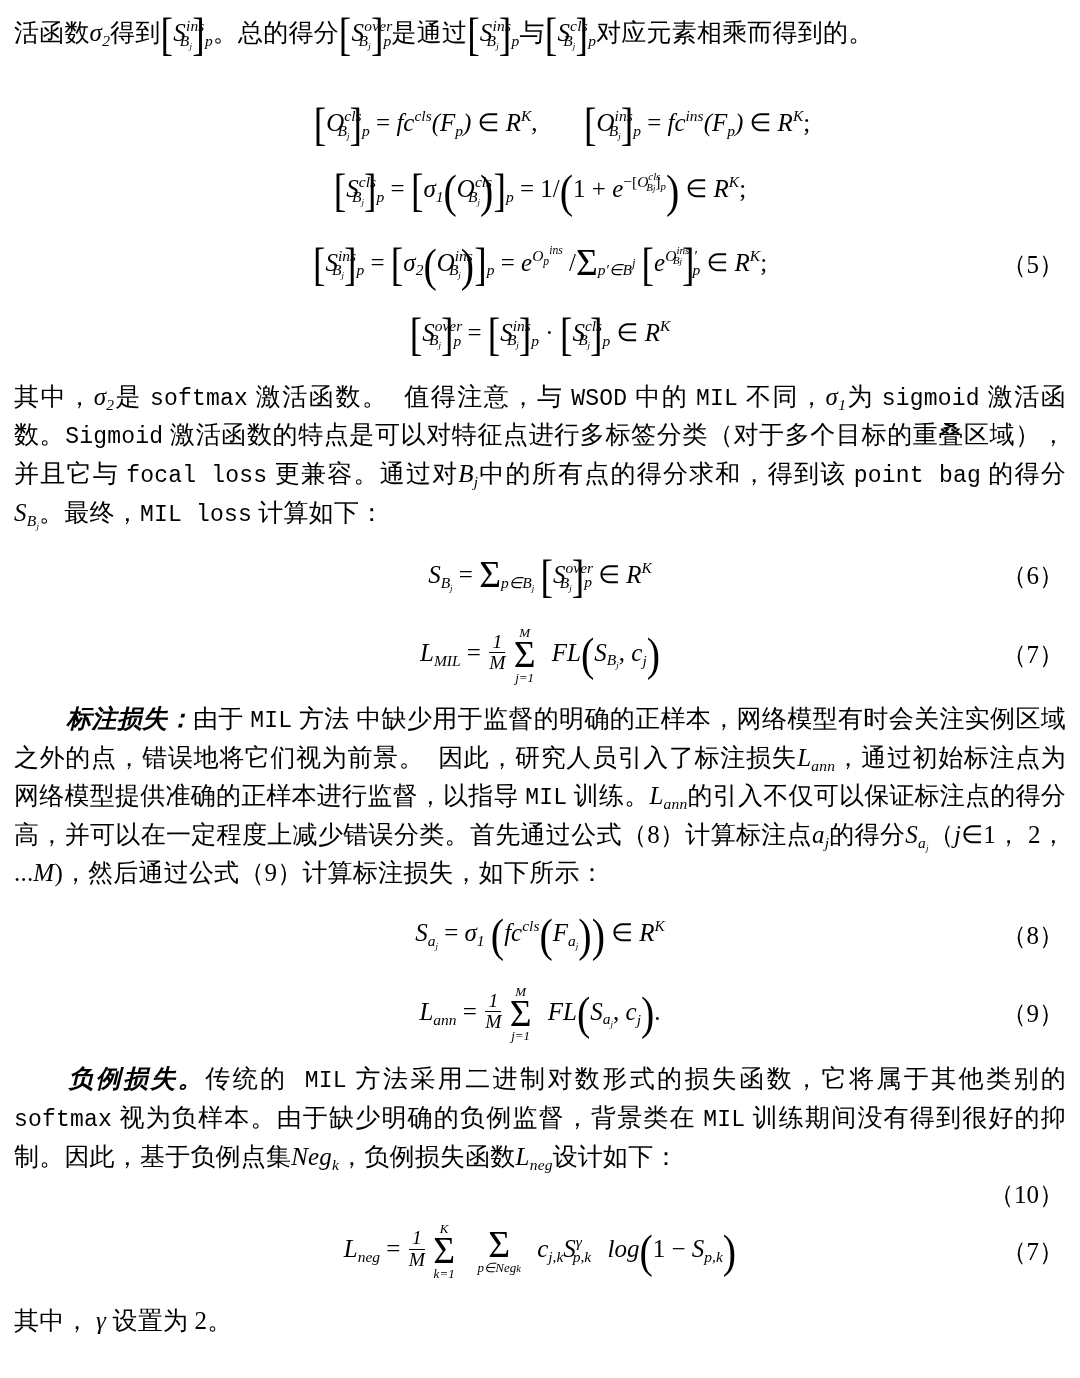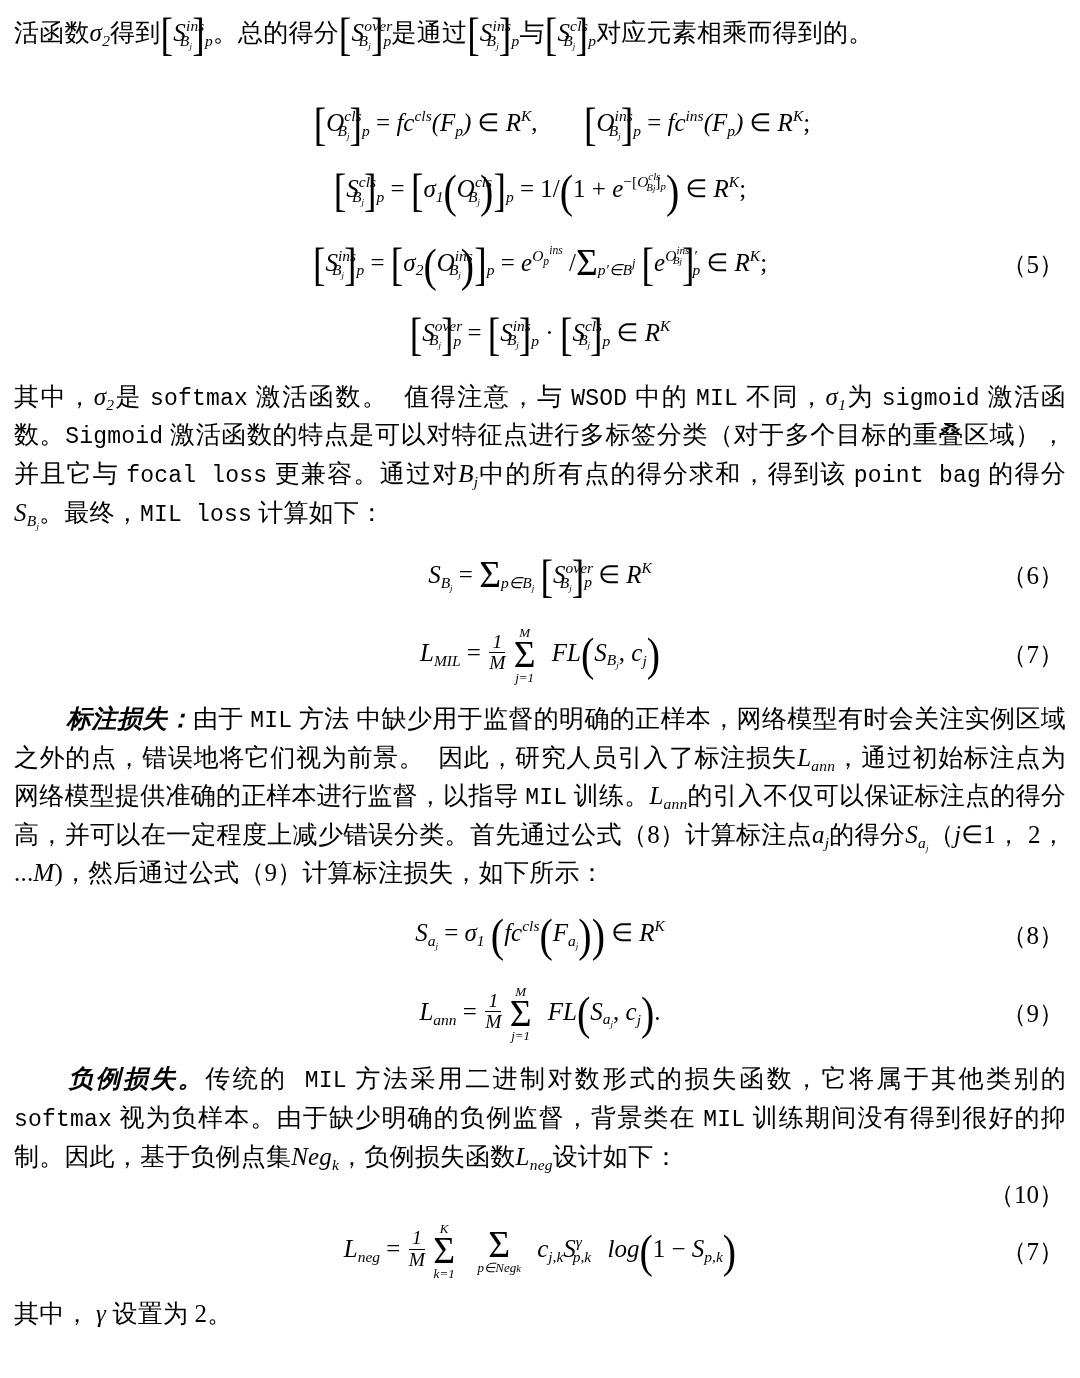--- a/index.html
+++ b/index.html
@@ -239,17 +239,17 @@
       <span class="frac"><span class="num">1</span><span class="den"><span class="mi">M</span></span></span>
       <span class="sumwrap"><span class="lim">K</span><span class="bigsig">Σ</span><span class="lim">k=1</span></span>
       <span class="smspace"></span>
       <span class="sumwrap"><span class="bigsig">Σ</span><span class="lim">p∈Neg<span style="font-size:80%;">k</span></span></span>
       <span class="smspace"></span><span class="mi">c</span><sub>j,k</sub><span class="mi">S</span><sup>γ</sup><sub style="margin-left:-0.6em;">p,k</sub>
       <span class="smspace"></span><span class="mi">log</span><span class="paren">(</span><span class="mn">1</span> <span class="mo">−</span> <span class="mi">S</span><sub>p,k</sub><span class="paren">)</span>
     </span>
     <span class="eq-num">（7）</span>
   </div>
 
-  <div class="para" style="margin-top:15px;">
+  <div class="para" style="margin-top:22px;">
     其中， <span class="mi">γ</span> 设置为 2。
   </div>
 
 </div>
 
 </body></html>

